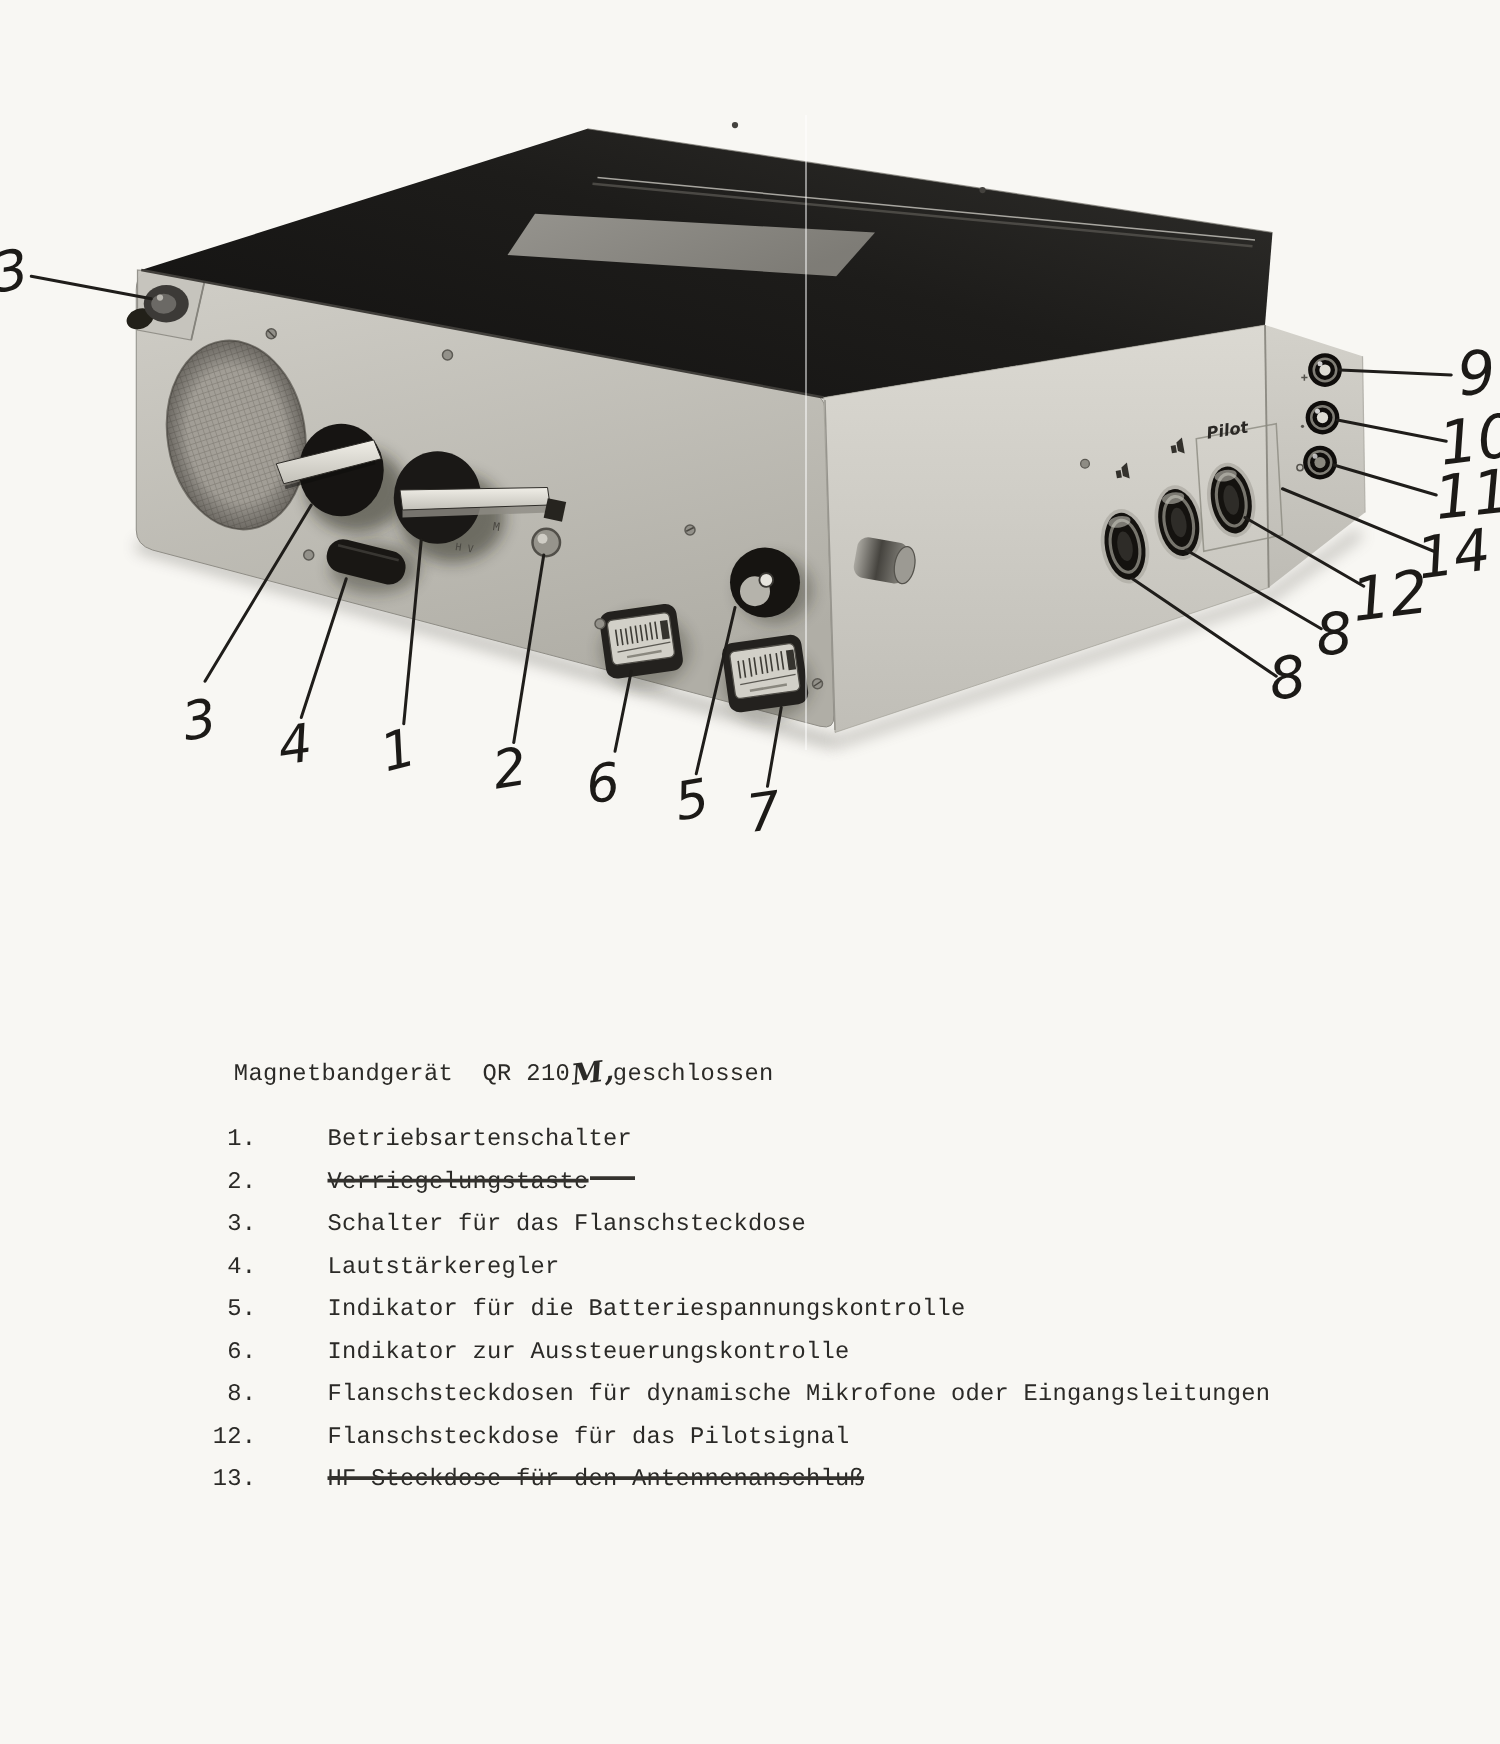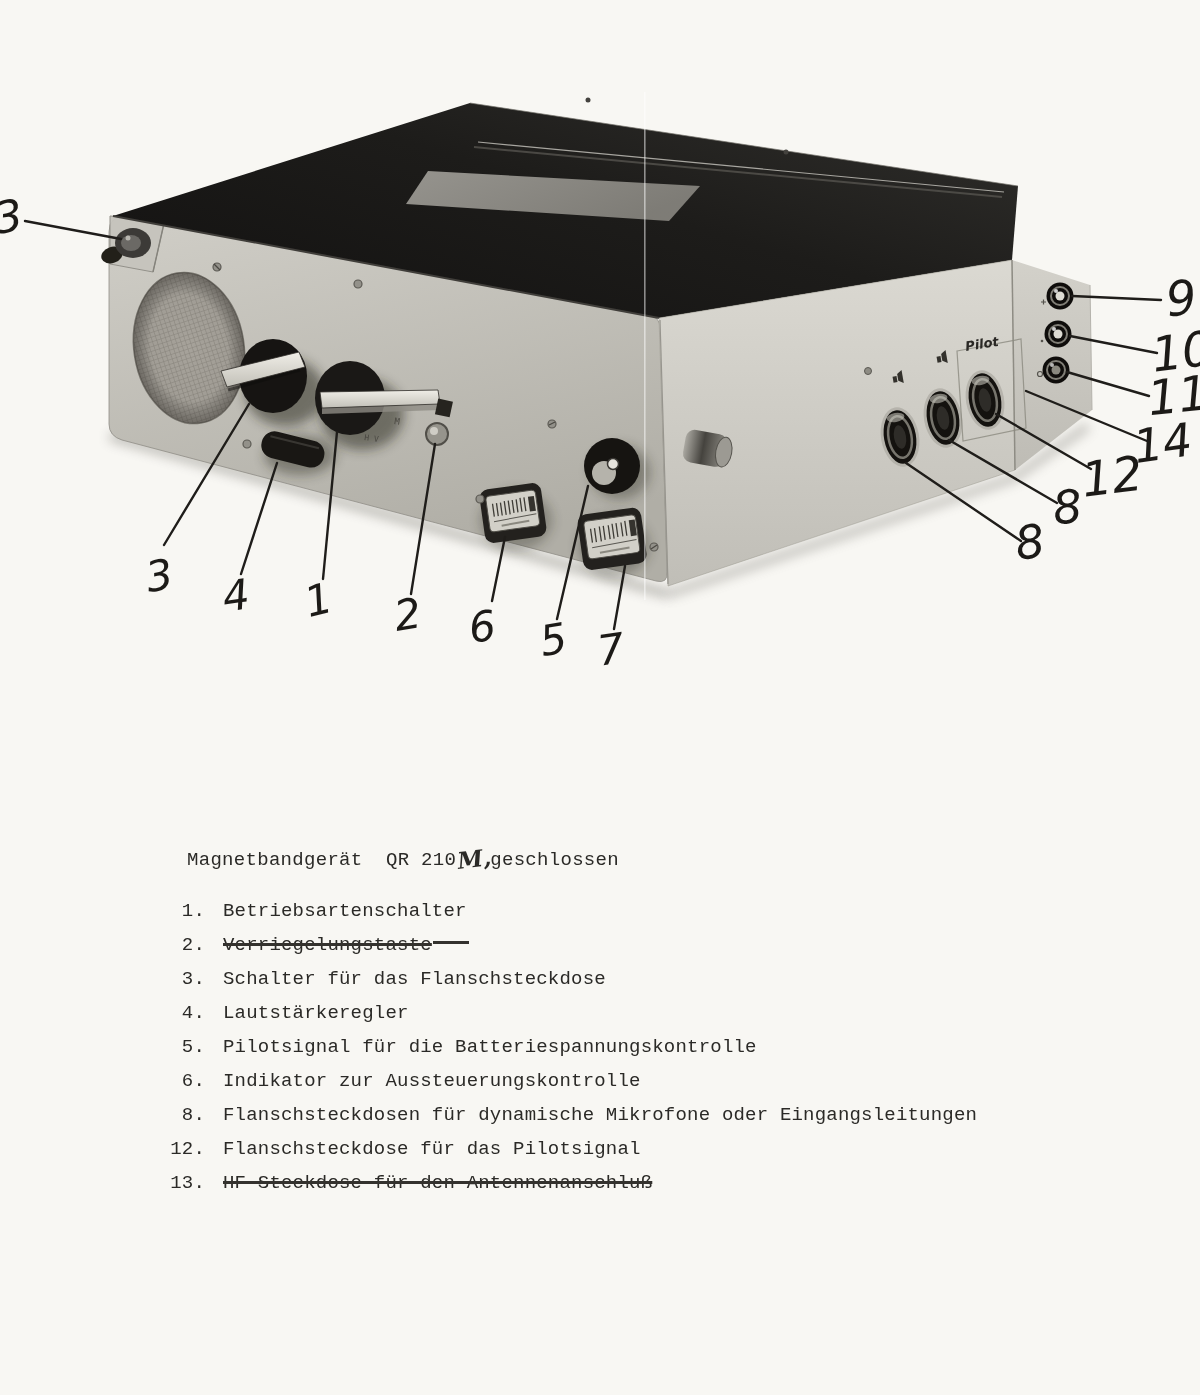--- a/index.html
+++ b/index.html
@@ -8,21 +8,21 @@
   .page{position:absolute;inset:0;}
   svg{position:absolute;top:0;left:0;}
   .caption{position:absolute;left:187px;top:843px;font-size:19px;letter-spacing:.3px;}
   .caption .pre{white-space:pre;}
   .hand{font-family:"DejaVu Serif",serif;font-style:italic;font-weight:bold;font-size:23px;
         display:inline-block;transform:rotate(-7deg) translate(1px,2px);}
   .legend{position:absolute;left:153px;top:894px;font-size:19px;letter-spacing:.2px;}
   .row{line-height:34px;height:34px;white-space:nowrap;}
   .row.two{height:68px;}
   .num{display:inline-block;min-width:52px;text-align:right;margin-right:18px;white-space:pre;}
-  .txt{white-space:pre;}
+  .txt{white-space:pre;margin-left:39px;}
   .cont{padding-left:70px;line-height:34px;height:34px;}
   .row.struck .inner{text-decoration:line-through;text-decoration-thickness:3px;
                      text-decoration-color:#34322e;}
   .row.struck.overhang .inner::after{content:"";display:inline-block;width:36px;height:3px;
                      background:#34322e;vertical-align:6px;margin-left:1px;}
   .callout{font-family:"DejaVu Sans",sans-serif;font-style:italic;fill:#1c1a17;}
   .handlabel{font-family:"DejaVu Sans",sans-serif;font-style:italic;font-weight:bold;fill:#2a2825;}
   .tinymark{font-family:"DejaVu Sans Mono",monospace;fill:#4a4842;}
   .leader{stroke:#1f1d1a;stroke-width:2.4;stroke-linecap:round;}
 </style>
@@ -295,20 +295,20 @@
   </g>
 </svg>
 
 <div class="caption"><span class="pre">Magnetbandgerät  QR 210</span><span class="hand">M,</span><span>geschlossen</span></div>
 
 <div class="legend">
   <div class="row"><span class="inner"><span class="num">1.</span><span class="txt">Betriebsartenschalter</span></span></div>
   <div class="row struck overhang"><span class="inner"><span class="num">2.</span><span class="txt">Verriegelungstaste</span></span></div>
   <div class="row"><span class="inner"><span class="num">3.</span><span class="txt">Schalter für das Flanschsteckdose</span></span></div>
   <div class="row"><span class="inner"><span class="num">4.</span><span class="txt">Lautstärkeregler</span></span></div>
-  <div class="row"><span class="inner"><span class="num">5.</span><span class="txt">Pilotsignal für die Batteriespannungskontrolle</span></span></div>
+  <div class="row"><span class="inner"><span class="num">5.</span><span class="txt">Indikator für die Batteriespannungskontrolle</span></span></div>
   <div class="row"><span class="inner"><span class="num">6.</span><span class="txt">Indikator zur Aussteuerungskontrolle</span></span></div>
   <div class="row"><span class="inner"><span class="num">8.</span><span class="txt">Flanschsteckdosen für dynamische Mikrofone oder Eingangsleitungen</span></span></div>
   <div class="row"><span class="inner"><span class="num">12.</span><span class="txt">Flanschsteckdose für das Pilotsignal</span></span></div>
   <div class="row struck"><span class="inner"><span class="num">13.</span><span class="txt">HF-Steckdose für den Antennenanschluß</span></span></div>
 </div>
 
 </div>
 
 </body></html>

